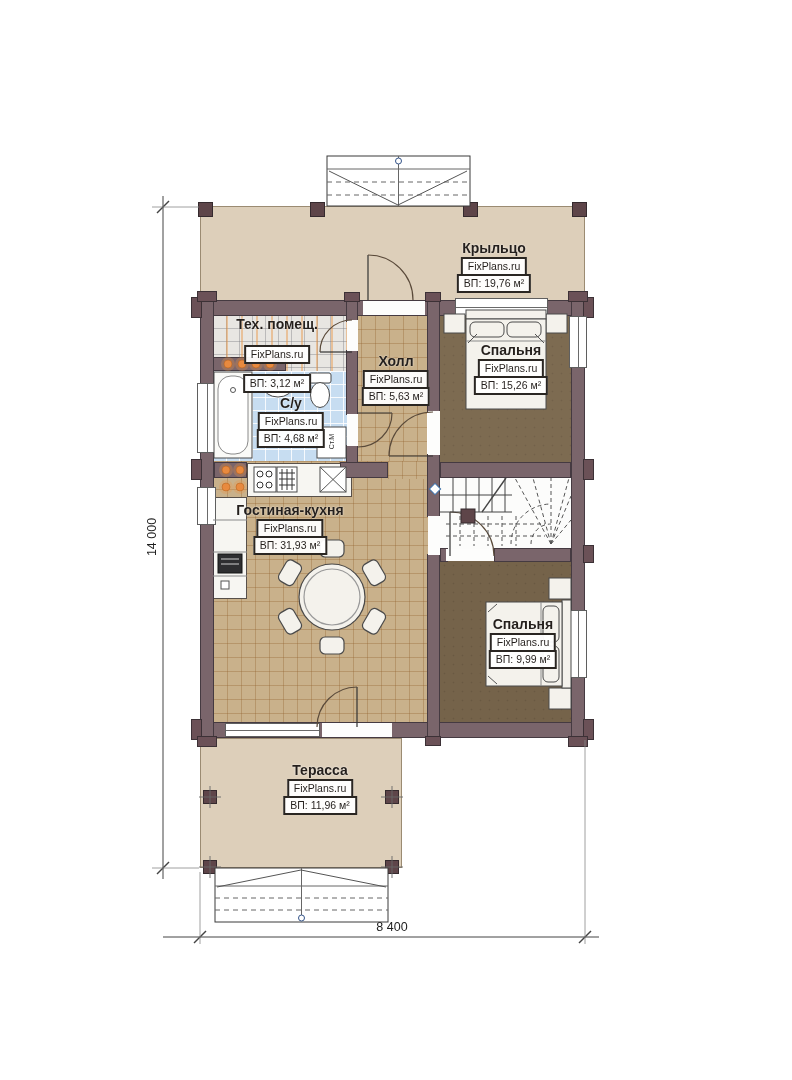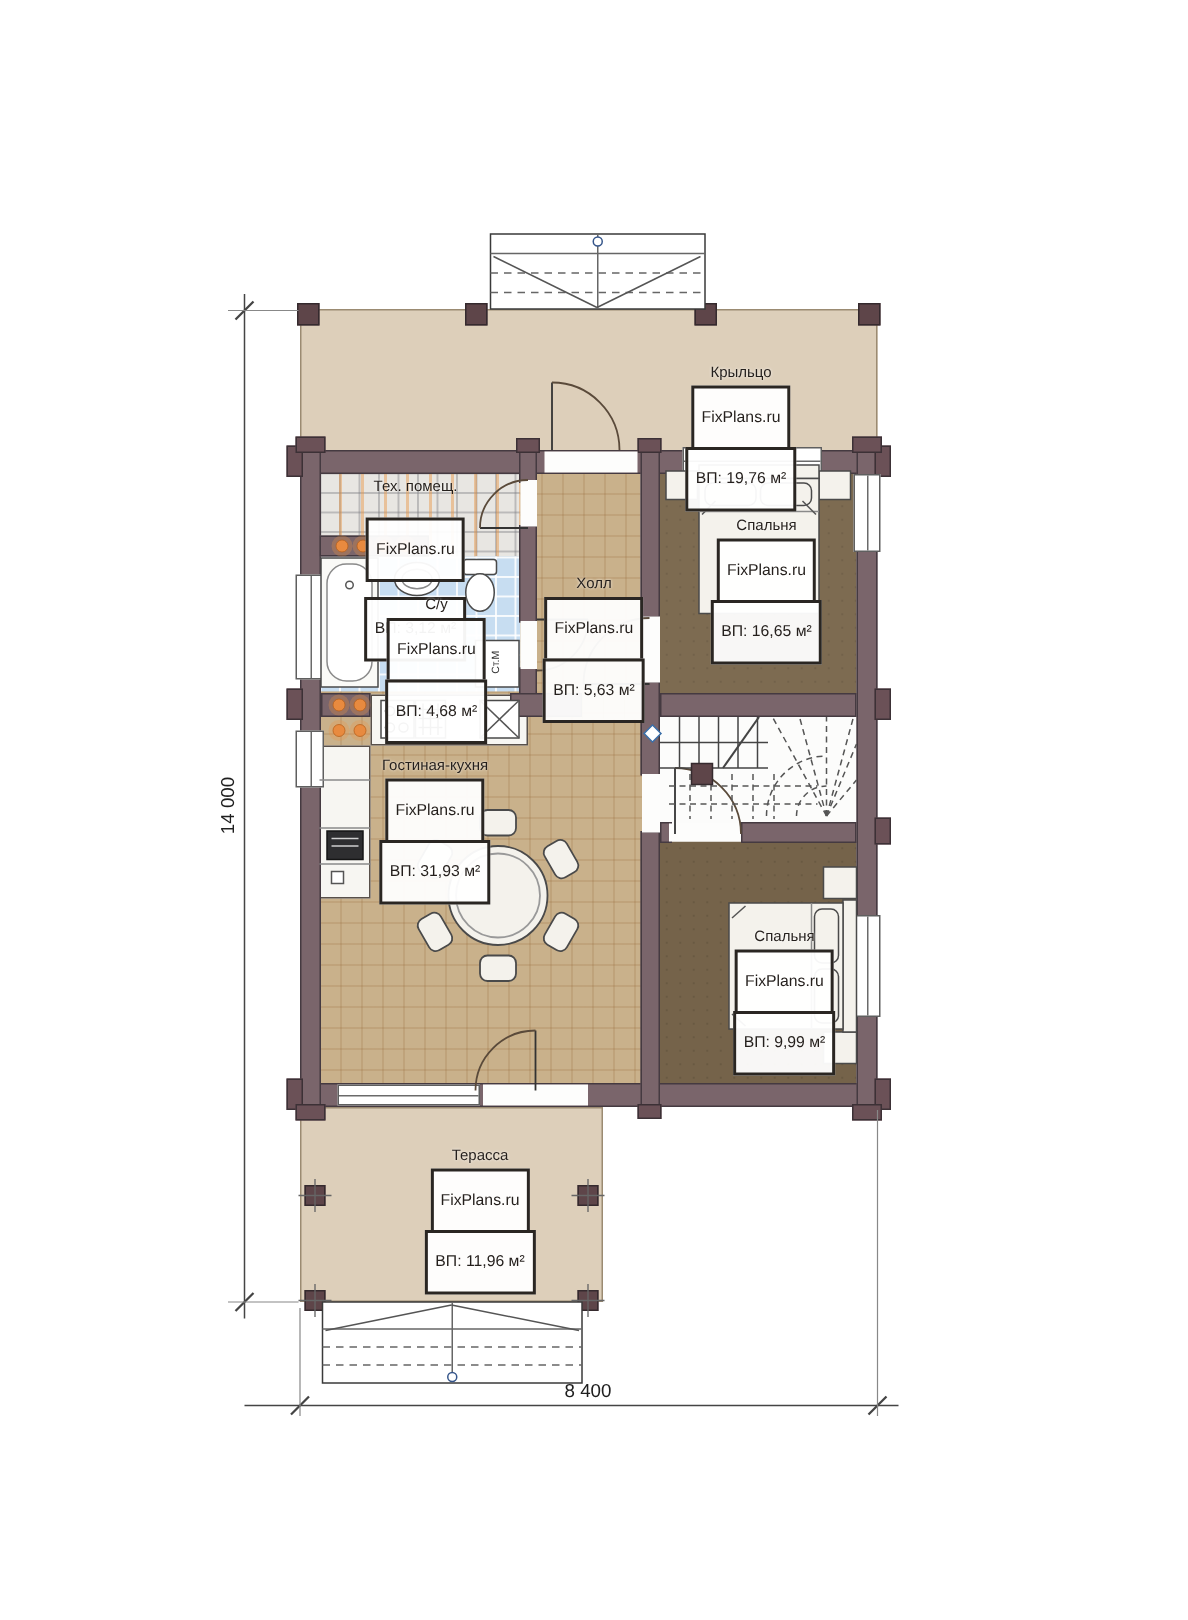--- a/index.html
+++ b/index.html
@@ -31,23 +31,23 @@
   .stub{background:#6b5157;border:1px solid #3c3136;box-sizing:border-box;z-index:11;}
   .post{width:15px;height:15px;background:#5e4549;border:1px solid #352a2e;box-sizing:border-box;z-index:12;}
   .window{background:#ffffff;border:1px solid #5f5f5f;box-sizing:border-box;z-index:15;}
   .window-h::after{content:"";position:absolute;left:0;right:0;top:50%;border-top:1px solid #6a6a6a;}
   .window-v::after{content:"";position:absolute;top:0;bottom:0;left:50%;border-left:1px solid #6a6a6a;}
   .opening{background:#fdfdfc;z-index:15;}
   .counter{background:#f7f6f2;border:1px solid #58504a;box-sizing:border-box;z-index:6;}
   
   .room-label{position:absolute;display:flex;flex-direction:column;align-items:center;
     transform:translateX(-50%);z-index:30;}
-  .room-name{font-weight:normal;font-size:10px;line-height:13px;color:#241f1c;white-space:nowrap;
+  .room-name{font-weight:bold;font-size:14px;line-height:13px;color:#241f1c;white-space:nowrap;
     text-shadow:0 0 2px rgba(255,255,255,.9);margin-bottom:2px;}
-  .label-box{background:rgba(255,255,255,.95);border:2px solid #2a2622;padding:12px 5px;
+  .label-box{background:rgba(255,255,255,.95);border:2px solid #2a2622;padding:0 5px;
     font-size:10.5px;line-height:15px;color:#241f1c;white-space:nowrap;}
   .label-box.area{margin-top:-2px;}
   .dim-label{position:absolute;font-size:12.5px;color:#1f1f1f;z-index:30;white-space:nowrap;}
   .washer-label{position:absolute;z-index:21;font-size:7px;color:#333;width:30px;text-align:center;
     transform:rotate(-90deg);}
   svg.overlay{position:absolute;left:0;top:0;z-index:20;pointer-events:none;}
 </style>
 </head>
 <body>
 
@@ -347,29 +347,29 @@
   <div class="room-label" style="left:494px;top:242px;">
     <div class="room-name">Крыльцо</div>
     <div class="label-box">FixPlans.ru</div>
     <div class="label-box area">ВП: 19,76 м²</div>
   </div>
   <div class="room-label" style="left:277px;top:318px;gap:12px;">
     <div class="room-name">Тех. помещ.</div>
     <div class="label-box">FixPlans.ru</div>
     <div class="label-box area">ВП: 3,12 м²</div>
   </div>
-  <div class="room-label" style="left:396px;top:355px;margin-top:28px;">
+  <div class="room-label" style="left:396px;top:355px;">
     <div class="room-name">Холл</div>
     <div class="label-box">FixPlans.ru</div>
     <div class="label-box area">ВП: 5,63 м²</div>
   </div>
   <div class="room-label" style="left:511px;top:344px;">
     <div class="room-name">Спальня</div>
     <div class="label-box">FixPlans.ru</div>
-    <div class="label-box area">ВП: 16,65 м²</div>
+    <div class="label-box area">ВП: 15,26 м²</div>
   </div>
   <div class="room-label" style="left:291px;top:397px;">
     <div class="room-name">С/у</div>
     <div class="label-box">FixPlans.ru</div>
     <div class="label-box area">ВП: 4,68 м²</div>
   </div>
   <div class="room-label" style="left:290px;top:504px;">
     <div class="room-name">Гостиная-кухня</div>
     <div class="label-box">FixPlans.ru</div>
     <div class="label-box area">ВП: 31,93 м²</div>

